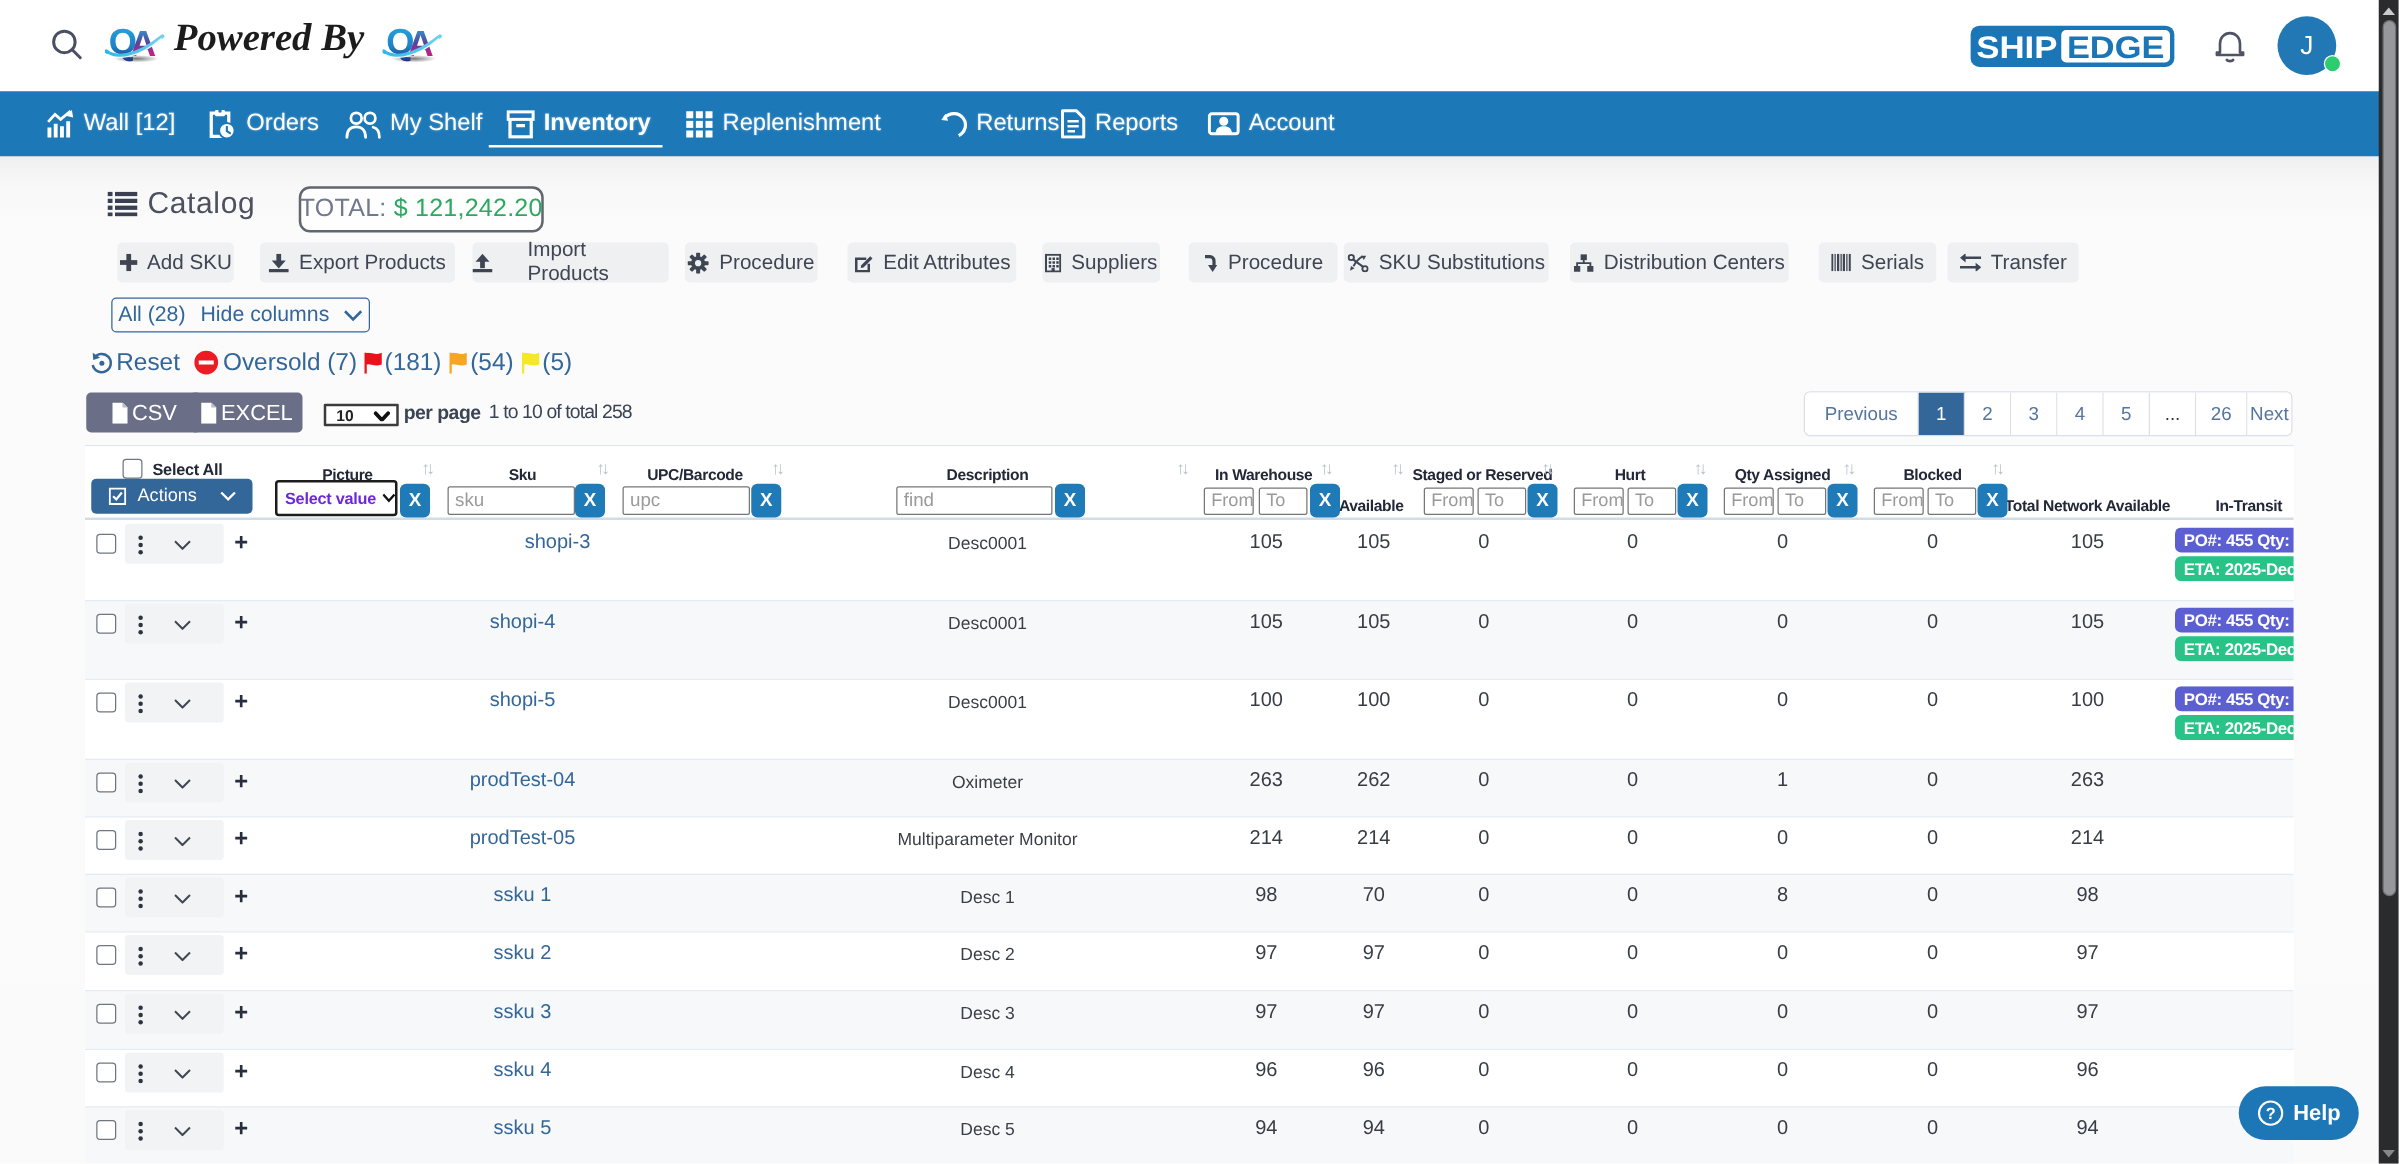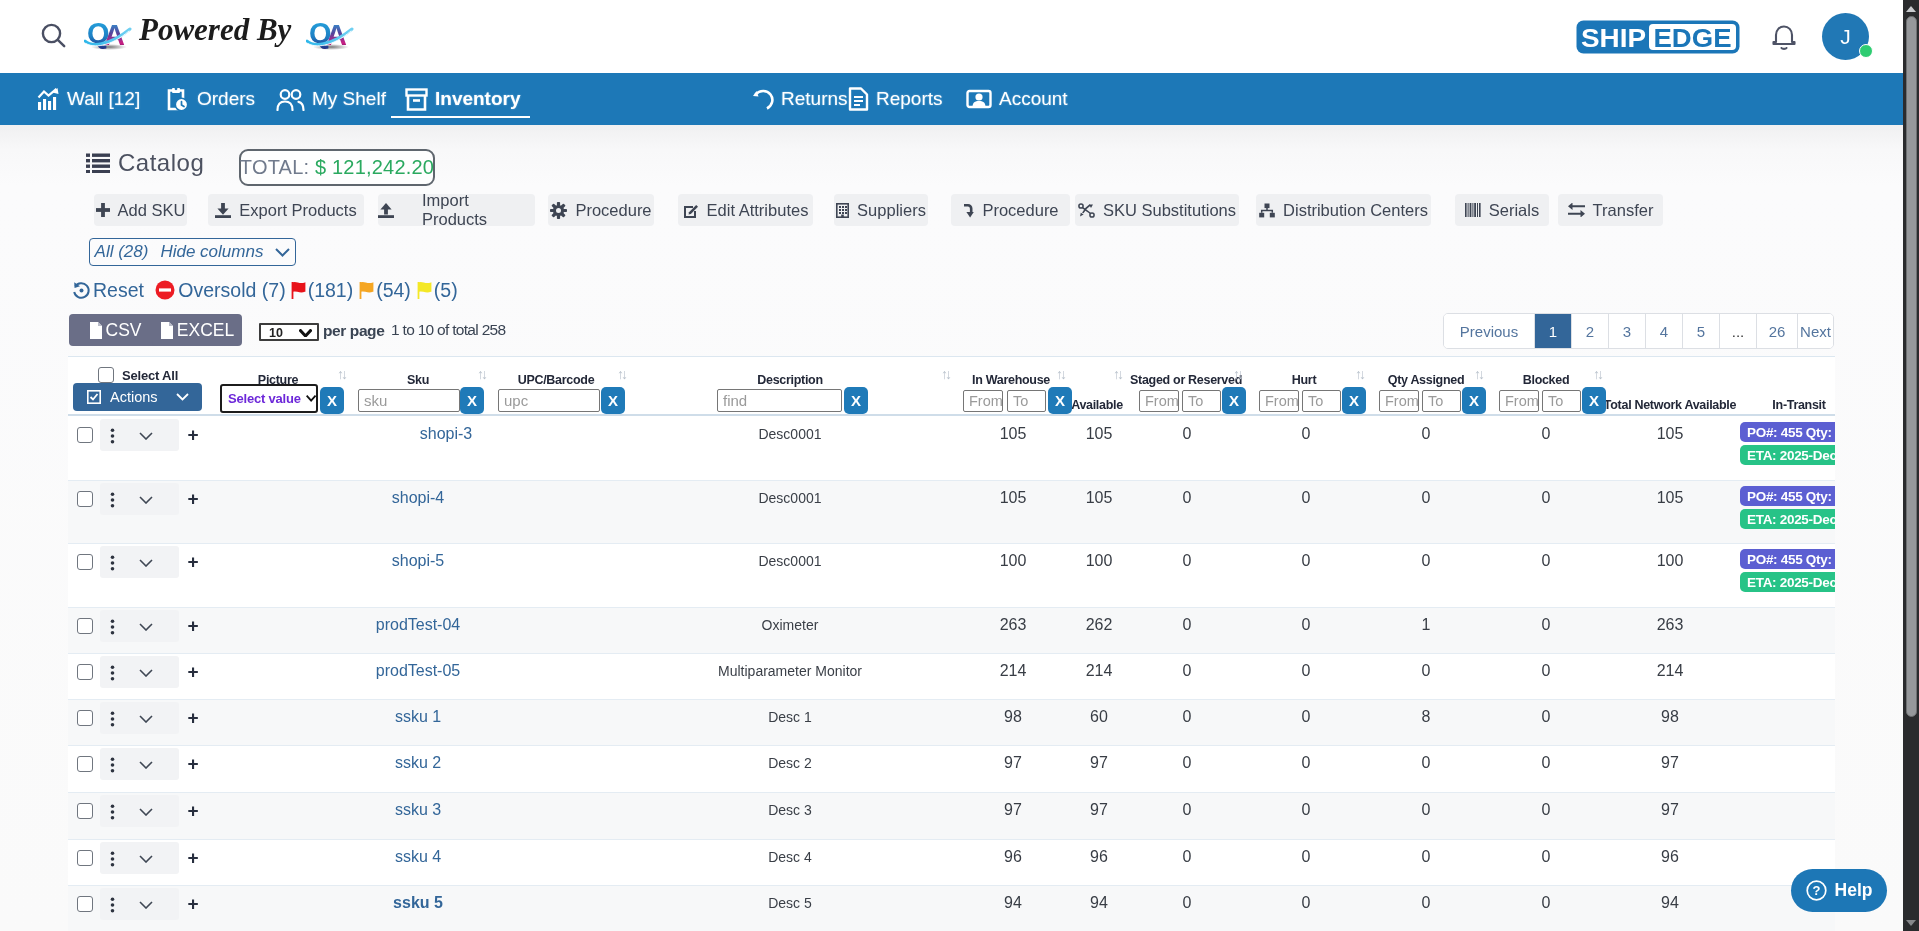--- a/index.html
+++ b/index.html
@@ -22,21 +22,21 @@
   background:linear-gradient(180deg,#f0f0f1 0px,#f8f8f9 25px,#fbfbfc 60px,#fafafa 806px); }
 
 #catalog { position:absolute; left:86px; top:24px; display:flex; align-items:center; color:#4c5160; font-size:24px; letter-spacing:0.5px; }
 #totalbox { position:absolute; left:239px; top:24px; width:196px; height:37px; border:2px solid #5f666e; border-radius:9px; background:#fefefe; display:flex; align-items:center; justify-content:center; font-size:20px; white-space:nowrap; letter-spacing:0.2px; }
 #totalbox .t1 { color:#707a8c; }
 #totalbox .t2 { color:#2aa95f; }
 
 .btn { position:absolute; top:69px; height:32px; background:#eff0f2; border-radius:4px; color:#3e4553; font-size:16.5px; display:flex; align-items:center; justify-content:center; gap:8px; }
 .btn svg { flex:0 0 auto; }
 
-#hidecols { position:absolute; left:89px; top:113px; width:207px; height:28px; border:1px solid #336699; border-radius:4px; color:#336699; font-size:17px; display:flex; align-items:center; justify-content:center; gap:12px; background:transparent;font-style:italic; }
+#hidecols { position:absolute; left:89px; top:113px; width:207px; height:28px; border:1px solid #336699; border-radius:4px; color:#336699; font-size:17px; display:flex; align-items:center; justify-content:center; gap:12px; background:transparent; }
 
 #resetrow { position:absolute; left:72px; top:154px; height:22px; display:flex; align-items:center; color:#336699; font-size:19.5px; }
 
 .gbtn { position:absolute; top:189px; height:32px; background:#6a6e87; border-radius:4px; color:#fff; font-size:17.5px; display:flex; align-items:center; justify-content:center; }
 #sel10 { position:absolute; left:259px; top:198px; width:60px; height:18px; border:2px solid #3c3c3c; border-radius:1px; background:#fff; font-size:12.5px; font-weight:bold; color:#222; }
 #perpage { position:absolute; left:323px; top:197px; font-size:15.5px; font-weight:bold; color:#3a4453; letter-spacing:-0.4px; }
 #totinfo { position:absolute; left:391px; top:196px; font-size:15.5px; font-weight:normal; color:#3a4453; letter-spacing:-0.7px; }
 
 
 #pager { position:absolute; left:1443px; top:188px; height:36px; display:flex; border-radius:5px; overflow:hidden; border:1px solid #dcdfe4; background:#fff; }
@@ -164,20 +164,36 @@
       <span class="lbl">My Shelf</span>
     </div>
     <div class="navitem" style="left:405px;font-weight:bold;">
       <svg width="23" height="23" viewBox="0 0 23 23">
         <rect x="1.5" y="1.5" width="20" height="6" fill="none" stroke="#fff" stroke-width="2.4"></rect>
         <path d="M 3 7.5 L 3 21.5 L 20 21.5 L 20 7.5" fill="none" stroke="#fff" stroke-width="2.6"></path>
         <line x1="8" y1="12.5" x2="15" y2="12.5" stroke="#fff" stroke-width="2.6"></line>
       </svg>
       <span class="lbl">Inventory</span>
     </div>
+    <div class="navitem" style="left:548px;">
+      <svg width="23" height="23" viewBox="0 0 23 23">
+        <g fill="#fff">
+          <rect x="1" y="1" width="5.6" height="5.6"></rect>
+            <rect x="8.7" y="1" width="5.6" height="5.6"></rect>
+            <rect x="16.4" y="1" width="5.6" height="5.6"></rect>
+          <rect x="1" y="8.7" width="5.6" height="5.6"></rect>
+            <rect x="8.7" y="8.7" width="5.6" height="5.6"></rect>
+            <rect x="16.4" y="8.7" width="5.6" height="5.6"></rect>
+          <rect x="1" y="16.4" width="5.6" height="5.6"></rect>
+            <rect x="8.7" y="16.4" width="5.6" height="5.6"></rect>
+            <rect x="16.4" y="16.4" width="5.6" height="5.6"></rect>
+        </g>
+      </svg>
+      <span class="lbl">Replenishment</span>
+    </div>
     <div class="navitem" style="left:751px;align-items:center;">
       <svg width="23" height="23" viewBox="0 0 23 23">
         <path d="M 5.5 3 L 2 8 L 7.5 8.5 Z" fill="#fff"></path>
         <path d="M 4.5 6.5 C 9 1.5 16 2 19.5 6.5 C 23 11 21.5 17.5 16 20.5" fill="none" stroke="#fff" stroke-width="2.6"></path>
       </svg>
       <span class="lbl">Returns</span>
     </div>
     <div class="navitem" style="left:848px;">
       <svg width="21" height="24" viewBox="0 0 21 24">
         <path d="M 2 1.5 L 13 1.5 L 19 7.5 L 19 22.5 L 2 22.5 Z" fill="none" stroke="#fff" stroke-width="2.4" stroke-linejoin="round"></path>
@@ -600,21 +616,21 @@
           <circle cx="2.5" cy="8" r="1.8" fill="#2e3440"></circle>
           <circle cx="2.5" cy="13.8" r="1.8" fill="#2e3440"></circle>
         </svg>
       <svg style="position:absolute;left:71px;top:15px;" width="14" height="8" viewBox="0 0 14 8">
           <path d="M1 1 L7 7 L13 1" fill="none" stroke="#3f4754" stroke-width="1.6"></path>
         </svg>
       <div class="ctr" style="left:125px;top:10px;color:#272e3e;font-size:19px;font-weight:bold;line-height:16px;">+</div>
       <div class="ctr sku" style="left:350px;top:8px;">ssku 1</div>
       <div class="ctr desc" style="left:722px;top:9px;">Desc 1</div>
       <div class="ctr num" style="left:945px;top:8px;">98</div>
-      <div class="ctr num" style="left:1031px;top:8px;">60</div>
+      <div class="ctr num" style="left:1031px;top:8px;">70</div>
       <div class="ctr num" style="left:1119px;top:8px;">0</div>
       <div class="ctr num" style="left:1238px;top:8px;">0</div>
       <div class="ctr num" style="left:1358px;top:8px;">8</div>
       <div class="ctr num" style="left:1478px;top:8px;">0</div>
       <div class="ctr num" style="left:1602px;top:8px;">98</div>
     </div>
     <div class="row odd rowline" style="top:388px;height:47px;">
       <div class="cb" style="top:10px;"></div>
       <div class="pill" style="top:2px;"></div>
       <svg style="position:absolute;left:42px;top:11px;" width="5" height="16" viewBox="0 0 5 16">
@@ -685,21 +701,21 @@
       <div class="pill" style="top:2px;"></div>
       <svg style="position:absolute;left:42px;top:11px;" width="5" height="16" viewBox="0 0 5 16">
           <circle cx="2.5" cy="2.2" r="1.8" fill="#2e3440"></circle>
           <circle cx="2.5" cy="8" r="1.8" fill="#2e3440"></circle>
           <circle cx="2.5" cy="13.8" r="1.8" fill="#2e3440"></circle>
         </svg>
       <svg style="position:absolute;left:71px;top:15px;" width="14" height="8" viewBox="0 0 14 8">
           <path d="M1 1 L7 7 L13 1" fill="none" stroke="#3f4754" stroke-width="1.6"></path>
         </svg>
       <div class="ctr" style="left:125px;top:10px;color:#272e3e;font-size:19px;font-weight:bold;line-height:16px;">+</div>
-      <div class="ctr sku" style="left:350px;top:8px;font-weight:bold;">ssku 5</div>
+      <div class="ctr sku" style="left:350px;top:8px;">ssku 5</div>
       <div class="ctr desc" style="left:722px;top:9px;">Desc 5</div>
       <div class="ctr num" style="left:945px;top:8px;">94</div>
       <div class="ctr num" style="left:1031px;top:8px;">94</div>
       <div class="ctr num" style="left:1119px;top:8px;">0</div>
       <div class="ctr num" style="left:1238px;top:8px;">0</div>
       <div class="ctr num" style="left:1358px;top:8px;">0</div>
       <div class="ctr num" style="left:1478px;top:8px;">0</div>
       <div class="ctr num" style="left:1602px;top:8px;">94</div>
     </div>
   </div>

